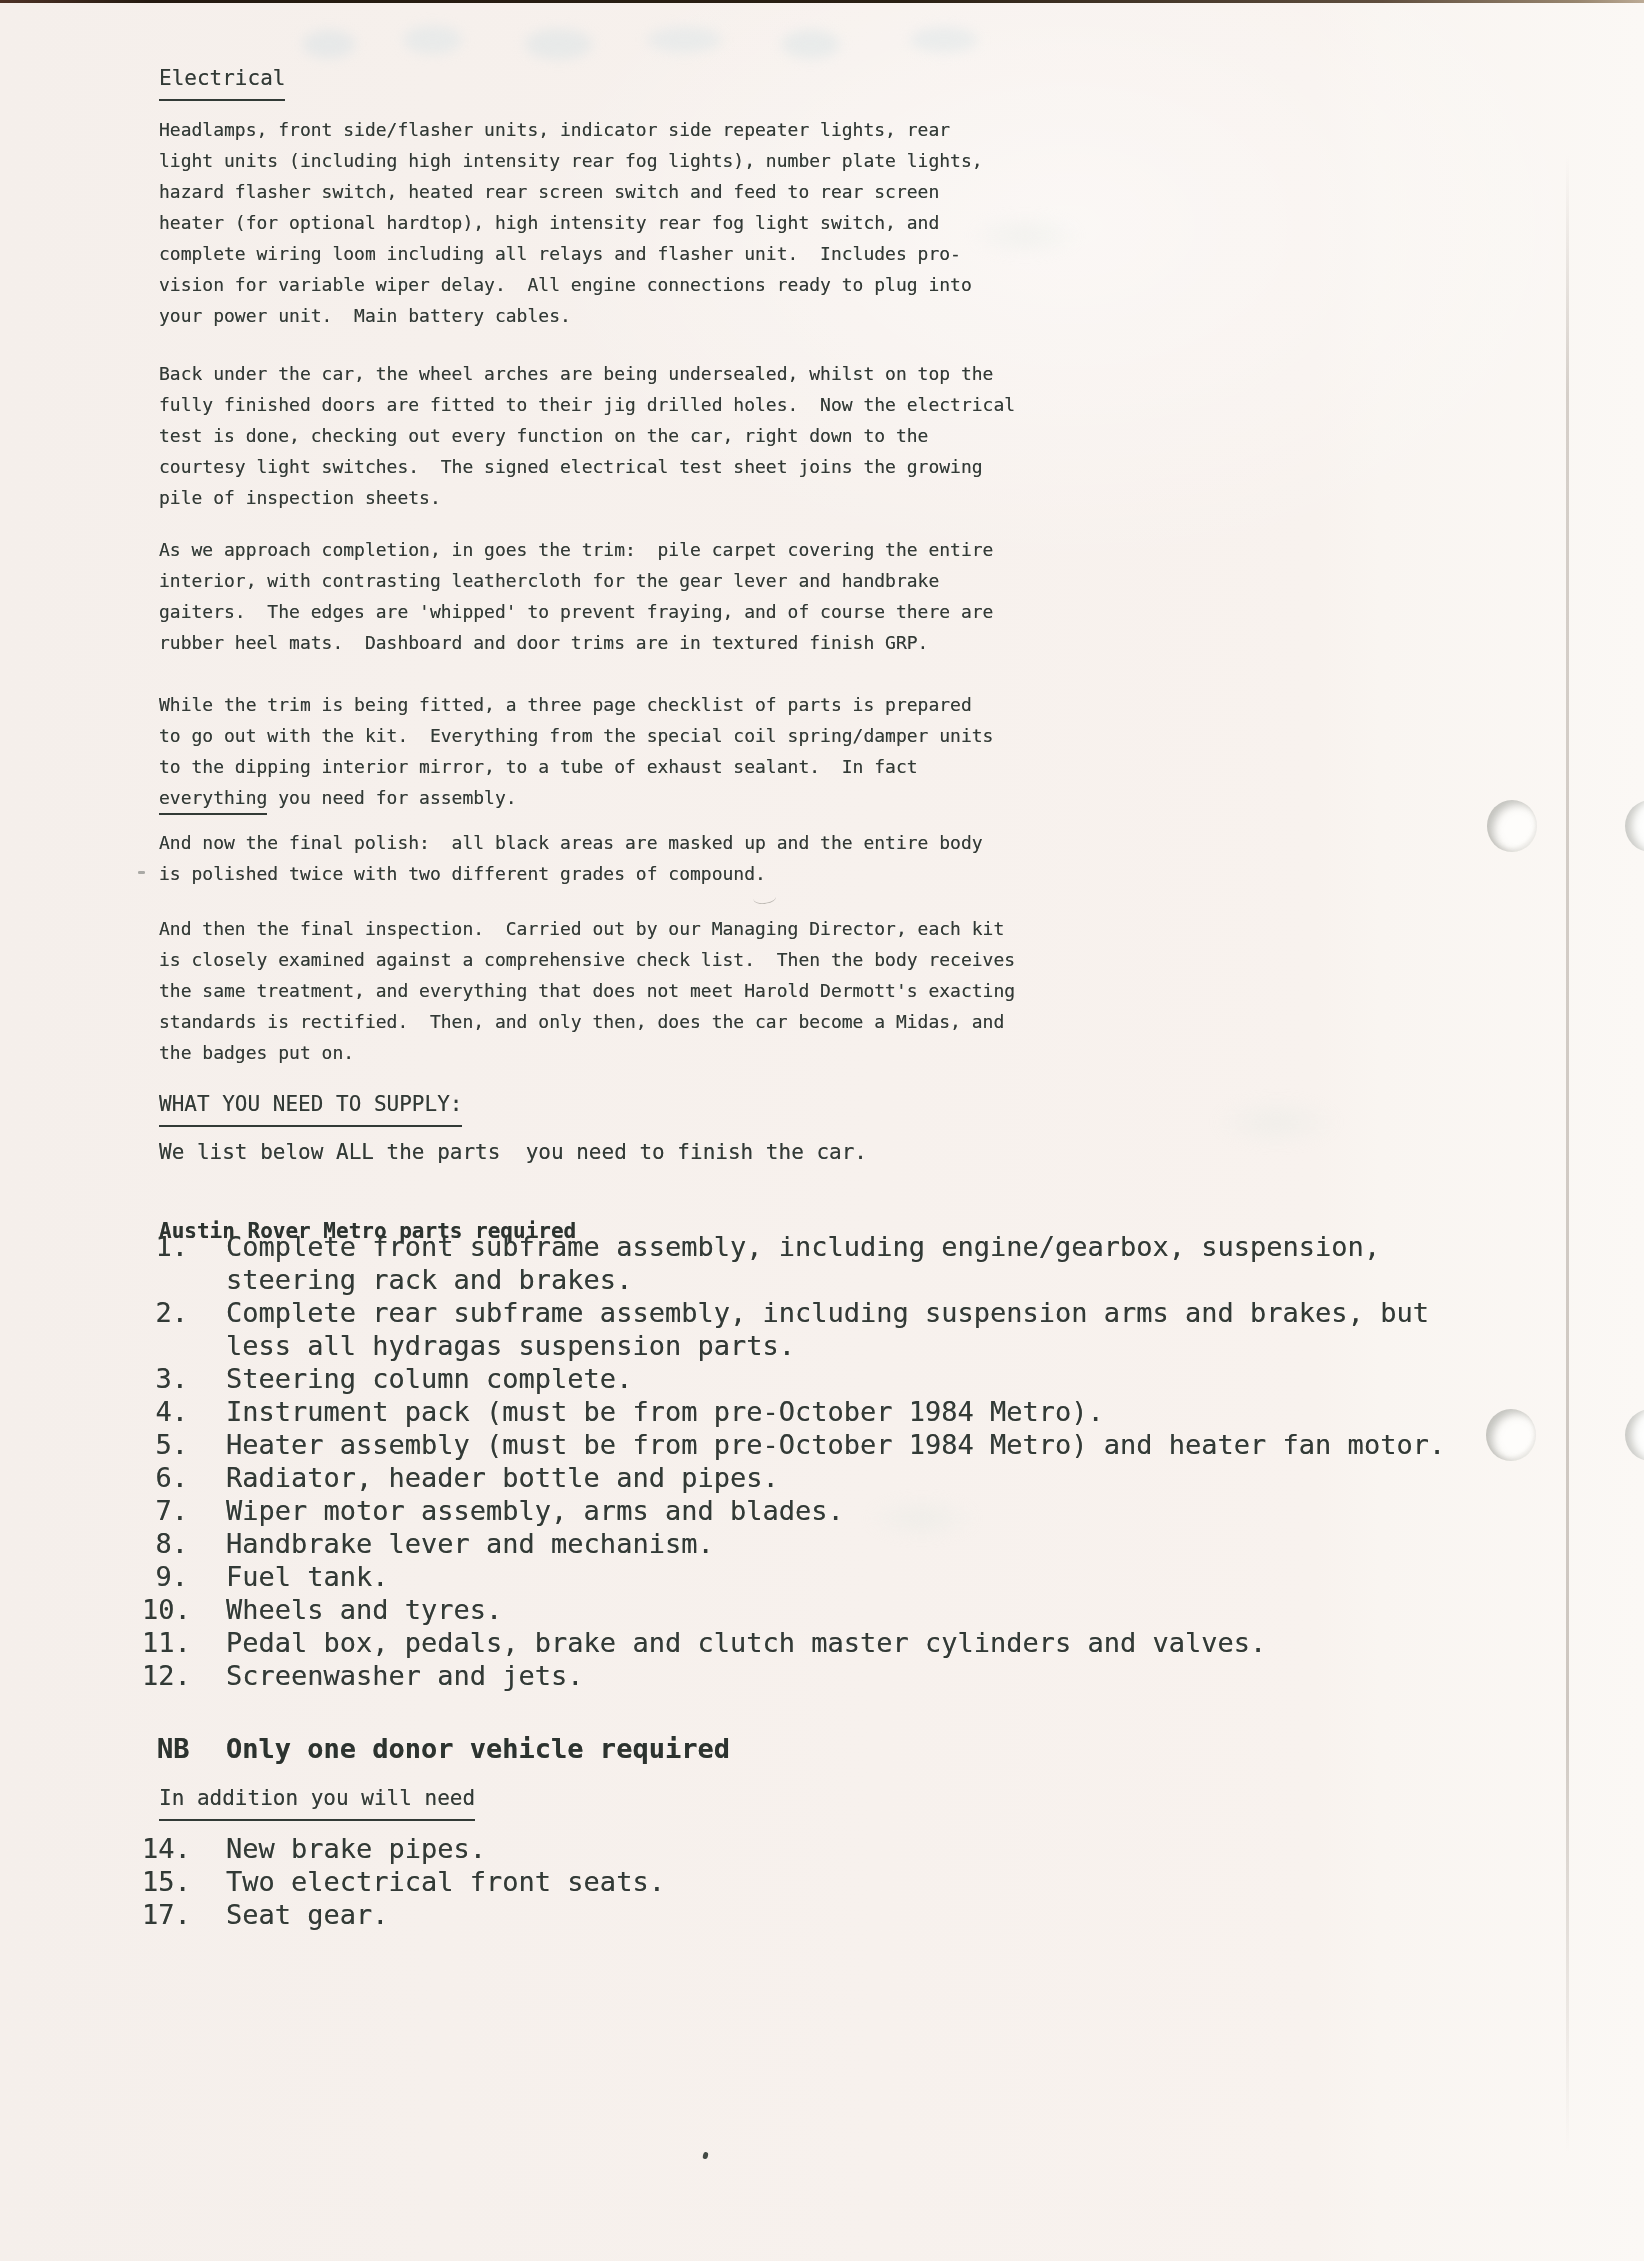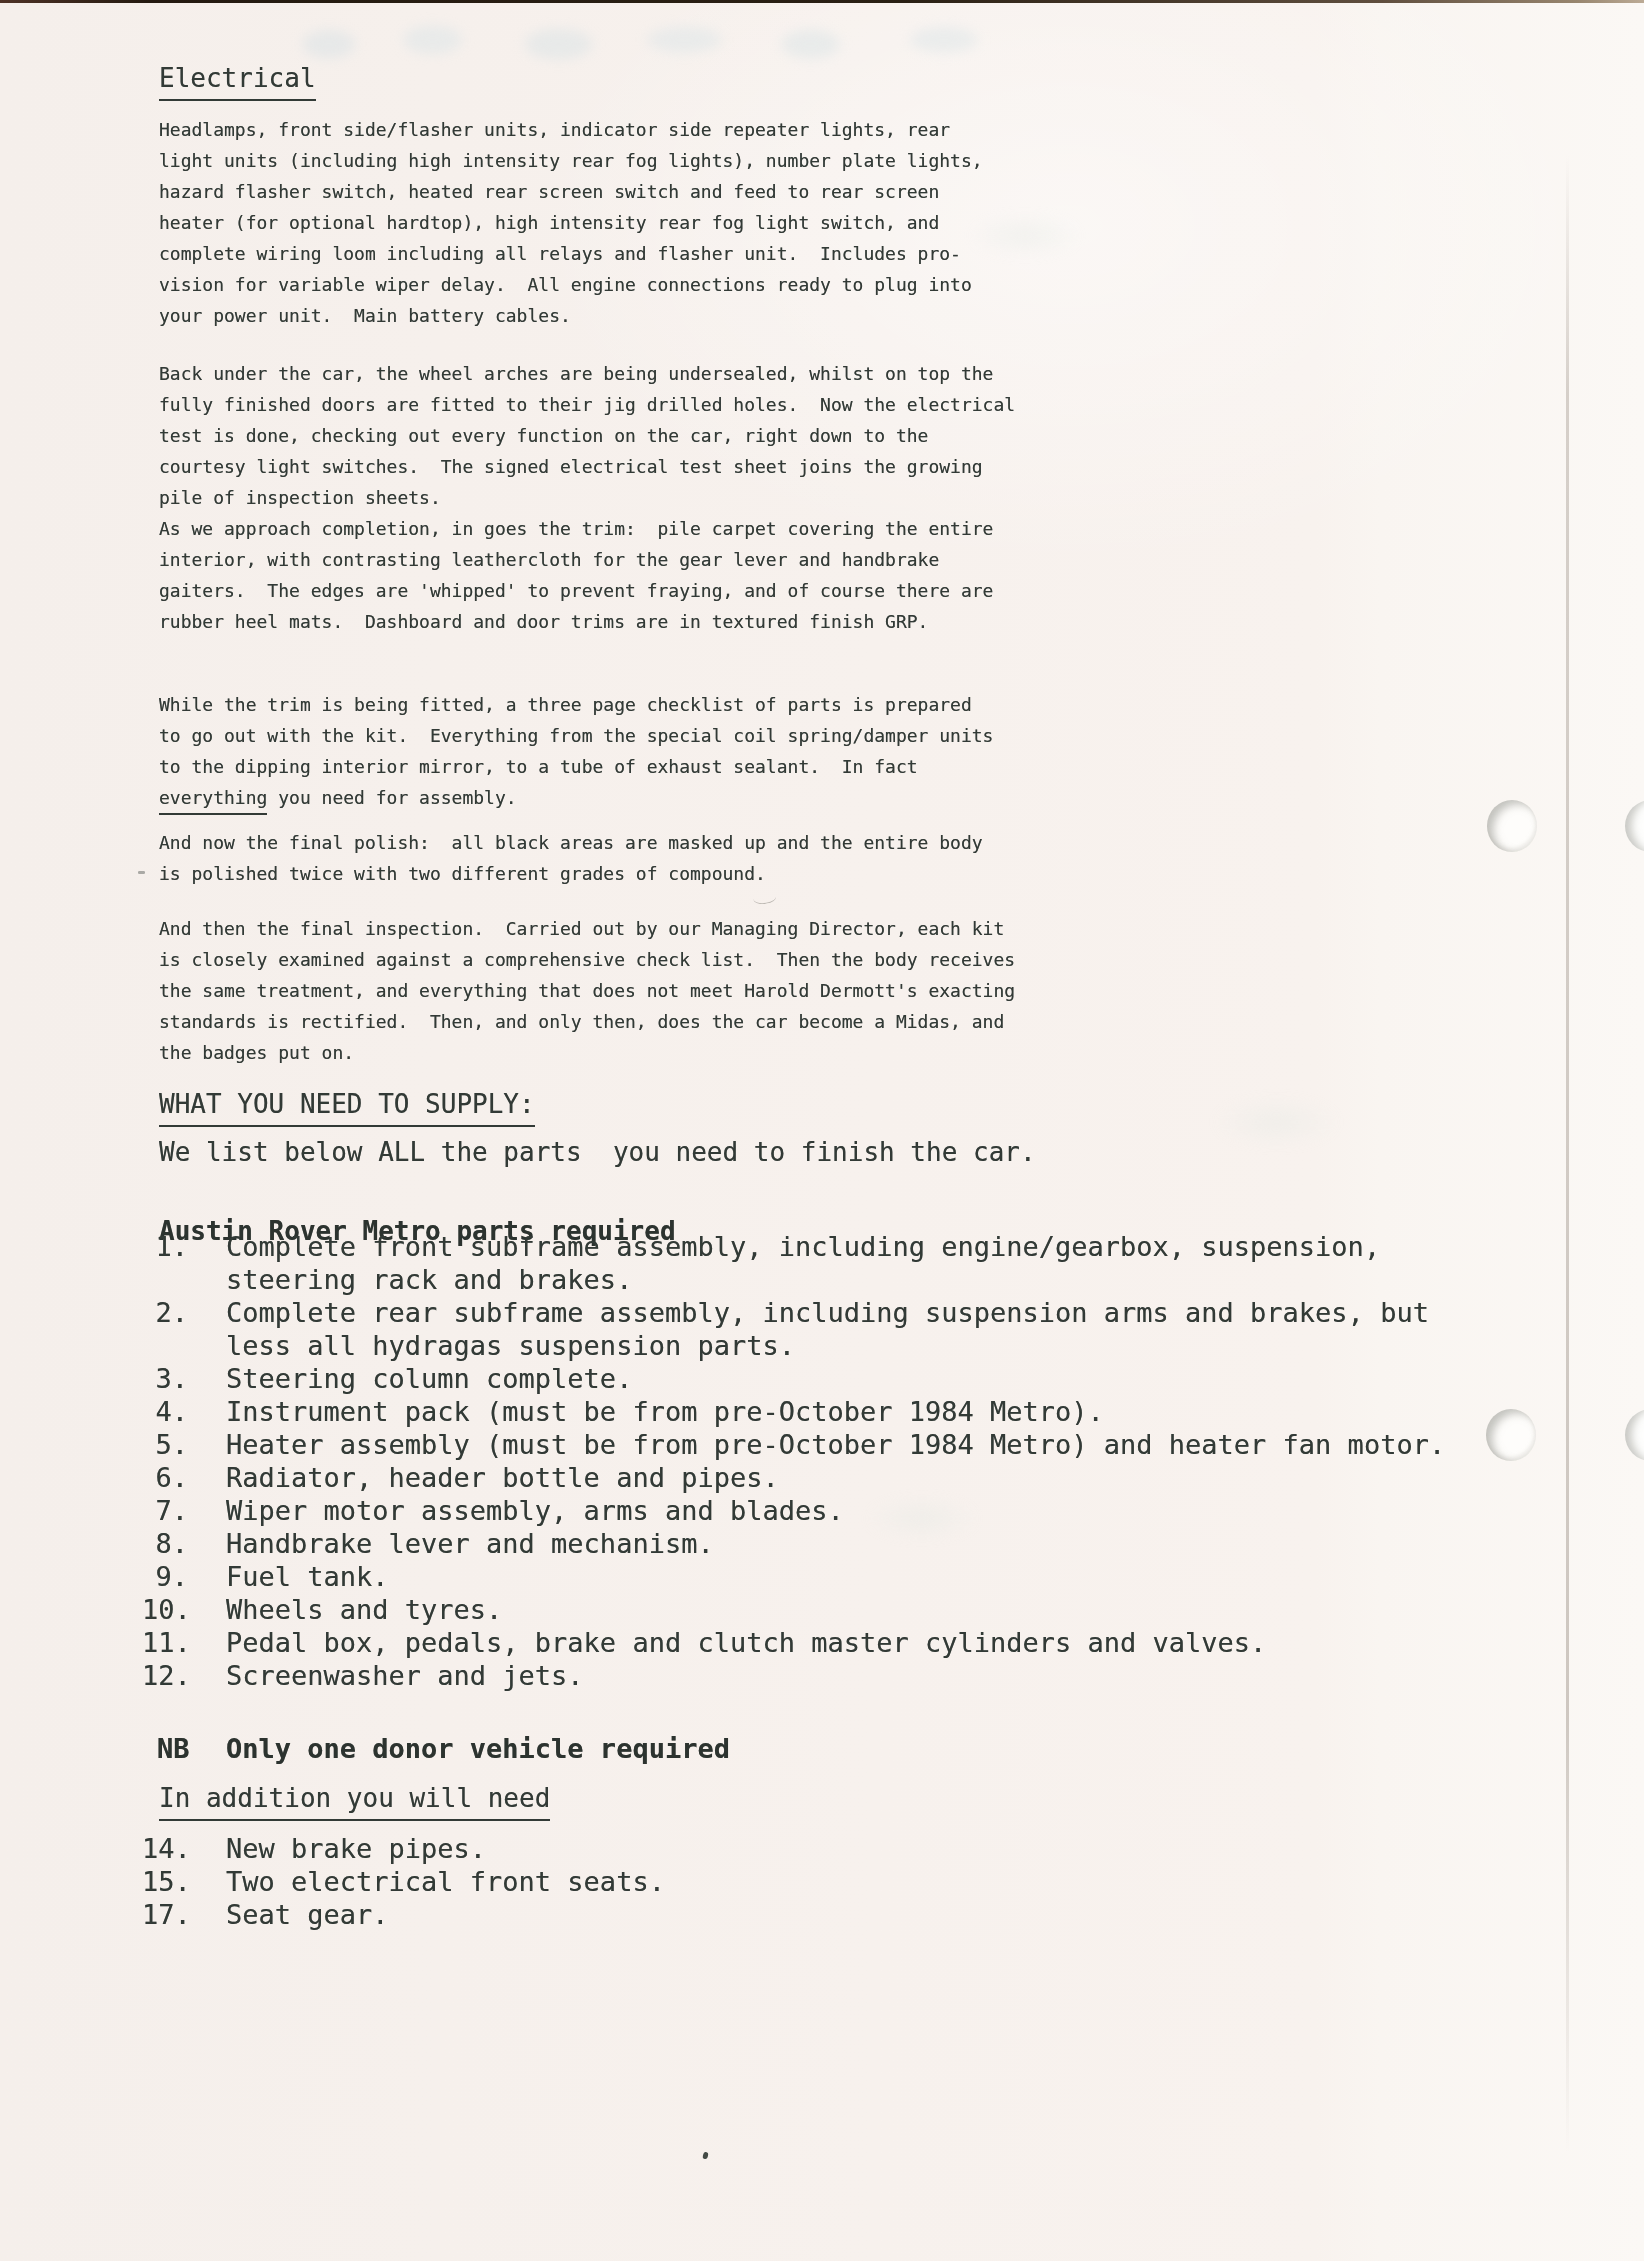--- a/index.html
+++ b/index.html
@@ -7,21 +7,21 @@
     position:relative; width:1644px; height:2261px; overflow:hidden;
     background:
       radial-gradient(903px 580px at 65% 10%, rgba(255,255,255,0.45), rgba(255,255,255,0) 60%),
       linear-gradient(to right, #f5efeb 0%, #f8f2ee 80%, #f9f5f1 84%, #fbf8f5 100%),
       #f8f2ee;
     font-family:"DejaVu Sans Mono","Liberation Mono",monospace;
     color:#323a36;
   }
   .txt { text-shadow:0 0 0.6px rgba(47,56,52,0.55); }
   .content { position:absolute; left:159px; top:0; width:1393px; }
-  .line { position:absolute; font-size:26px; line-height:31px; white-space:pre-wrap; }
+  .line { position:absolute; font-size:21px; line-height:31px; white-space:pre-wrap; }
   .para { position:absolute; font-size:18px; line-height:31px; white-space:pre-wrap; width:1393px; }
   .u  { border-bottom:2.6px solid currentColor; padding-bottom:5.2px; }
   .ub { display:inline-block; }
   .b  { font-weight:bold; color:#2c332f; }
   .list { position:absolute; font-size:27px; line-height:33px; width:1393px; }
   .row { position:relative; padding-left:67px; white-space:pre-wrap; }
   .num { position:absolute; left:-17px; top:0; width:46px; text-align:right; white-space:nowrap; }
   
   .top-edge { position:absolute; top:0; left:0; width:1644px; height:3.2px;
     background:linear-gradient(to right,#4e3226,#241a10 9%,#2a2014 55%,#5f4e3e 84%,#98866f 96%,#bcab96); }
@@ -78,21 +78,21 @@
 hazard flasher switch, heated rear screen switch and feed to rear screen
 heater (for optional hardtop), high intensity rear fog light switch, and
 complete wiring loom including all relays and flasher unit.  Includes pro-
 vision for variable wiper delay.  All engine connections ready to plug into
 your power unit.  Main battery cables.</div>
     <div class="para" style="top:358px;">Back under the car, the wheel arches are being undersealed, whilst on top the
 fully finished doors are fitted to their jig drilled holes.  Now the electrical
 test is done, checking out every function on the car, right down to the
 courtesy light switches.  The signed electrical test sheet joins the growing
 pile of inspection sheets.</div>
-    <div class="para" style="top:513px;">As we approach completion, in goes the trim:  pile carpet covering the entire
+    <div class="para" style="top:534px;">As we approach completion, in goes the trim:  pile carpet covering the entire
 interior, with contrasting leathercloth for the gear lever and handbrake
 gaiters.  The edges are 'whipped' to prevent fraying, and of course there are
 rubber heel mats.  Dashboard and door trims are in textured finish GRP.</div>
 
     <div class="para" style="top:689px;"><span>While the trim is being fitted, a three page checklist of parts is prepared
 to go out with the kit.  Everything from the special coil spring/damper units
 to the dipping interior mirror, to a tube of exhaust sealant.  In fact
 </span><span class="u">everything</span><span> you need for assembly.</span></div>
 
     <div class="para" style="top:827px;">And now the final polish:  all black areas are masked up and the entire body

